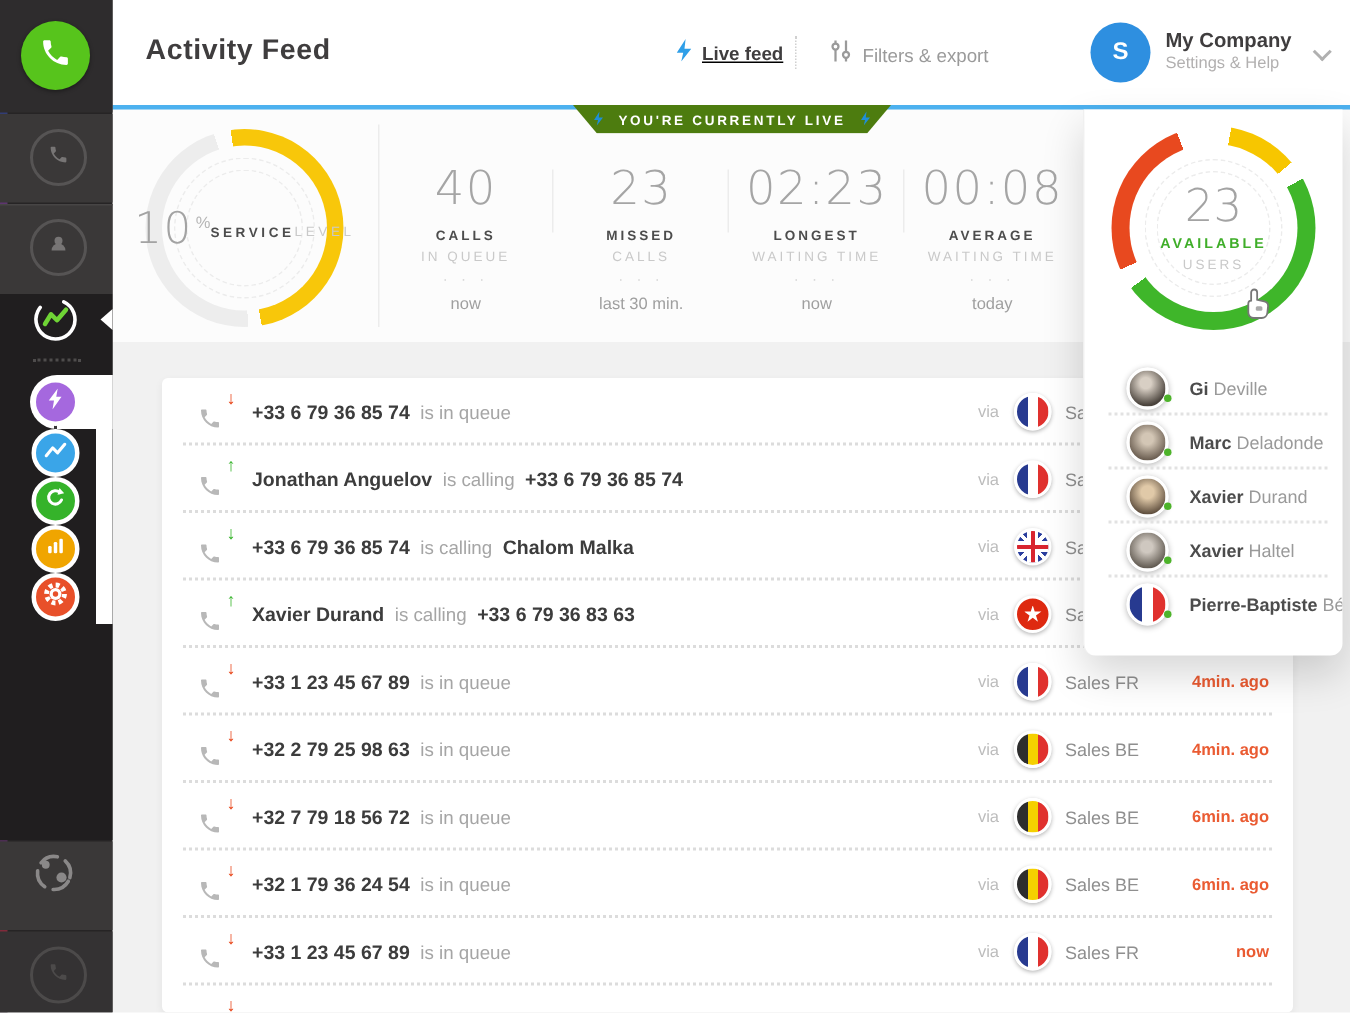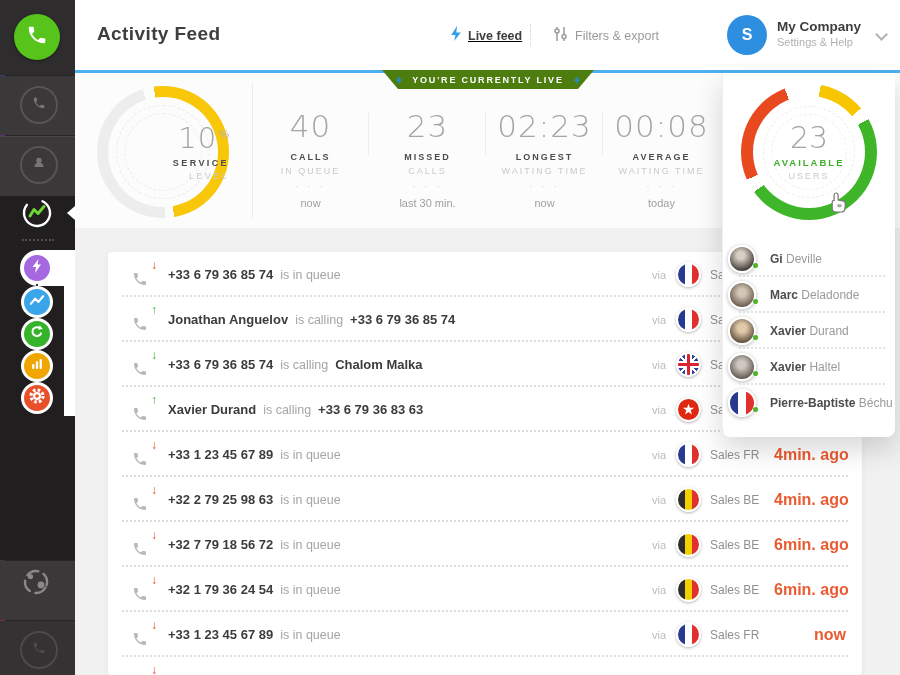--- a/index.html
+++ b/index.html
@@ -63,22 +63,22 @@
           display:flex;align-items:center;justify-content:center;gap:10px;}
   .banner .txt{font-size:9px;font-weight:bold;letter-spacing:1.8px;color:#fff;}
 
   
   .stats{position:absolute;left:75px;top:73px;width:825px;height:155px;background:#fcfcfc;z-index:3;}
   .svc-ring{position:absolute;left:22px;top:13px;width:132px;height:132px;border-radius:50%;
     background:conic-gradient(from -8deg,#f8c70a 0deg 178deg,#fcfcfc 178deg 186deg,#ededed 186deg 350deg,#fcfcfc 350deg 360deg);}
   .svc-ring::before{content:"";position:absolute;inset:11px;background:#fcfcfc;border-radius:50%;}
   .dashc{position:absolute;border:1px dashed #ececec;border-radius:50%;}
   .d1{inset:19px;} .d2{inset:27px;}
-  .gauge-text{position:absolute;left:22px;top:13px;width:132px;height:132px;display:flex;flex-direction:column;
-    align-items:flex-end;justify-content:center;z-index:2;}
+  .gauge-text{position:absolute;left:22px;top:13px;width:132px;height:132px;display:flex;
+    align-items:center;justify-content:center;z-index:2;}
   .gnum{font-family:"DejaVu Sans",sans-serif;font-weight:200;font-size:29px;color:#a3a3a3;letter-spacing:1px;line-height:1;}
   .gpct{font-size:11px;color:#b5b5b5;vertical-align:10px;margin-left:2px;font-weight:normal;}
   .glbl1{margin-top:5px;font-size:9px;font-weight:bold;letter-spacing:2.4px;color:#4c4c4c;}
   .glbl2{margin-top:3px;font-size:9px;letter-spacing:2.4px;color:#c9c9c9;}
   .statsep{position:absolute;width:1px;background:#ececec;}
   .ss-big{left:177px;top:10px;height:135px;}
   .ss1{left:293px;top:40px;height:42px;} .ss2{left:410px;top:40px;height:42px;} .ss3{left:527px;top:40px;height:42px;}
   .scol{position:absolute;top:0;width:117px;height:155px;text-align:center;}
   .sc1{left:177px;} .sc2{left:294px;} .sc3{left:411px;} .sc4{left:528px;}
   .snum{position:absolute;top:38px;width:100%;font-family:"DejaVu Sans",sans-serif;font-weight:200;
@@ -95,21 +95,21 @@
   .av-ring{position:absolute;left:18px;top:11px;width:136px;height:136px;border-radius:50%;
     background:conic-gradient(#fff 0deg 10deg,#f7c600 10deg 50deg,#fff 50deg 61deg,#3fb62a 61deg 234deg,
                #fff 234deg 246deg,#e8491f 246deg 339deg,#fff 339deg 360deg);}
   .av-ring::before{content:"";position:absolute;inset:12px;background:#fff;border-radius:50%;}
   .av-text{position:absolute;left:18px;top:11px;width:136px;height:136px;display:flex;flex-direction:column;
     align-items:center;justify-content:center;z-index:2;}
   .avnum{font-family:"DejaVu Sans",sans-serif;font-weight:200;font-size:30px;color:#a3a3a3;line-height:1;}
   .avlbl1{margin-top:4px;font-size:9.5px;font-weight:bold;letter-spacing:2px;color:#3fae29;}
   .avlbl2{margin-top:3px;font-size:9px;letter-spacing:2px;color:#c9c9c9;}
   .ulist{position:absolute;left:0;top:168px;width:172px;bottom:0;overflow:hidden;}
-  .urow{height:36px;display:flex;align-items:center;padding-left:5px;position:relative;}
+  .urow{height:36px;display:flex;align-items:center;padding-left:28px;position:relative;}
   .urow:not(:last-child)::after{content:"";position:absolute;left:16px;right:10px;bottom:0;border-top:2px dotted #e2e2e2;}
   .uav{width:24px;height:24px;border-radius:50%;border:2px solid #fff;box-shadow:0 1px 4px rgba(0,0,0,.3);position:relative;flex:0 0 auto;}
   .uav::after{content:"";position:absolute;right:-4px;bottom:3px;width:5px;height:5px;border-radius:50%;background:#4db32a;}
   .uav[data-avatar="p1"]{background:radial-gradient(circle at 45% 35%,#d8cfc4 18%,#4a433c 72%);}
   .uav[data-avatar="p2"]{background:radial-gradient(circle at 50% 40%,#d3c6b5 20%,#6a5d50 75%);}
   .uav[data-avatar="p3"]{background:radial-gradient(circle at 50% 38%,#e0c9a8 22%,#5a4a3a 78%);}
   .uav[data-avatar="p4"]{background:radial-gradient(circle at 48% 40%,#cfc8c0 20%,#5f584f 75%);}
   .uav[data-avatar="p5"]{background:radial-gradient(circle at 50% 40%,#d8d4d0 22%,#7a746c 78%);}
   .uav[data-avatar="flag-fr"]{background:linear-gradient(90deg,#273a90 0 34%,#fff 34% 66%,#e0312e 66%);}
   .uname{margin-left:14px;font-size:12px;color:#9a9a9a;white-space:nowrap;}
@@ -138,21 +138,21 @@
         transform:translate(-50%,-50%);background:#fff;
         clip-path:polygon(50% 0%,61% 35%,98% 35%,68% 57%,79% 91%,50% 70%,21% 91%,32% 57%,2% 35%,39% 35%);}
   .flag[data-flag="uk"]{background-color:#2b3f9e;background-image:
     linear-gradient(90deg,transparent 43%,#d8252f 43%,#d8252f 57%,transparent 57%),
     linear-gradient(0deg,transparent 43%,#d8252f 43%,#d8252f 57%,transparent 57%),
     linear-gradient(90deg,transparent 33%,#fff 33%,#fff 67%,transparent 67%),
     linear-gradient(0deg,transparent 33%,#fff 33%,#fff 67%,transparent 67%),
     linear-gradient(45deg,transparent 46%,#fff 46%,#fff 54%,transparent 54%),
     linear-gradient(135deg,transparent 46%,#fff 46%,#fff 54%,transparent 54%);}
   .cline{font-size:12px;color:#8f8f8f;width:64px;white-space:nowrap;}
-  .ctime{font-size:16px;font-weight:bold;color:#ea5b32;width:72px;text-align:right;white-space:nowrap;}
+  .ctime{font-size:11px;font-weight:bold;color:#ea5b32;width:72px;text-align:right;white-space:nowrap;}
 
   .cursor{position:absolute;left:828px;top:190px;z-index:30;}
 </style>
 </head>
 <body>
 
 <div class="sidebar">
   <div class="bgstrip"></div>
   <div class="sb-block b1"></div>
   <div class="sb-block b2"></div>

